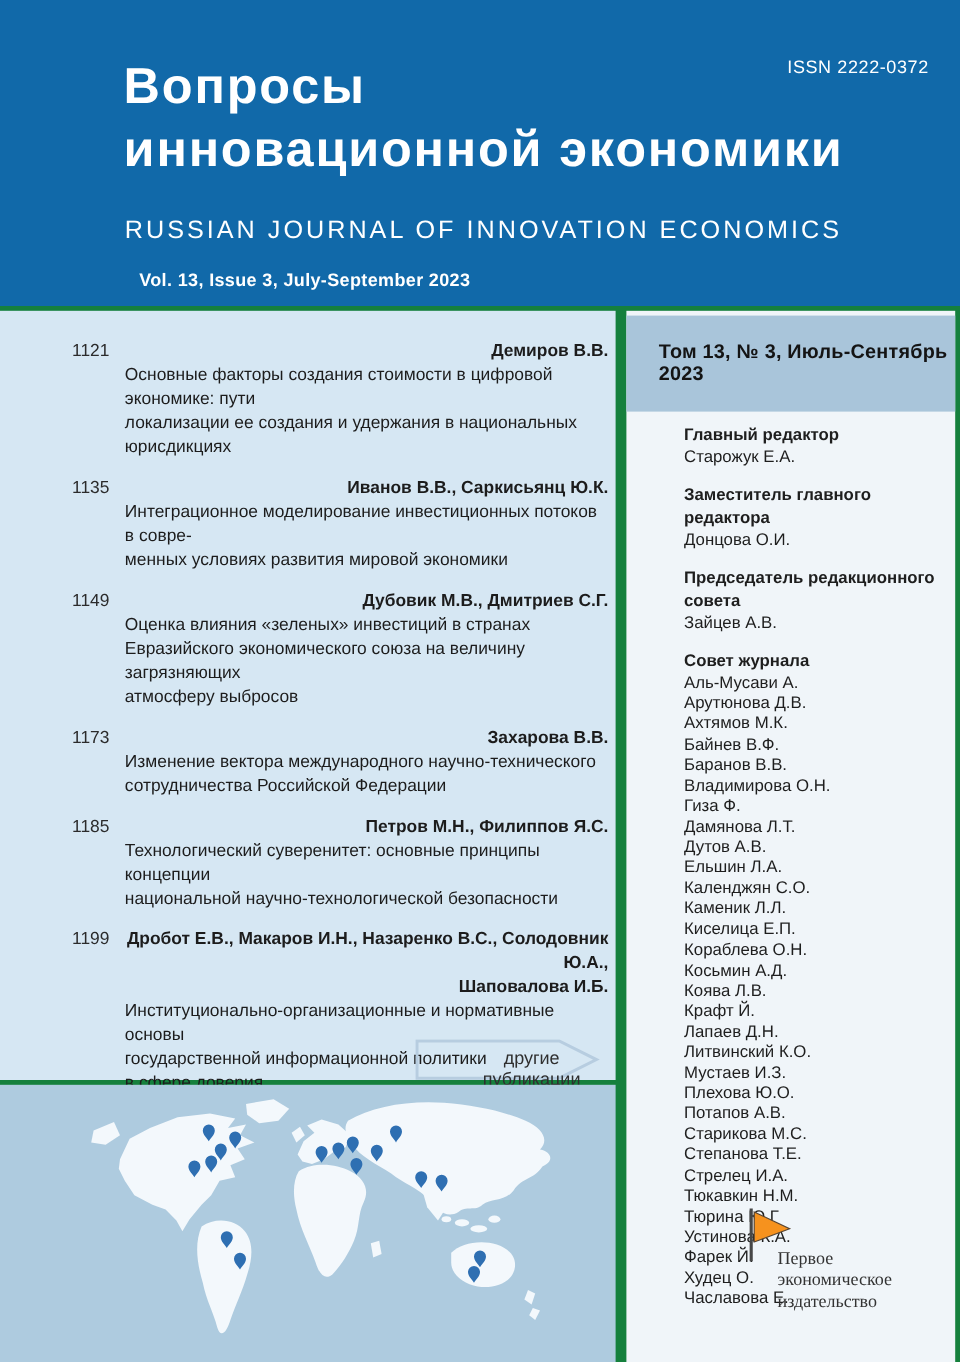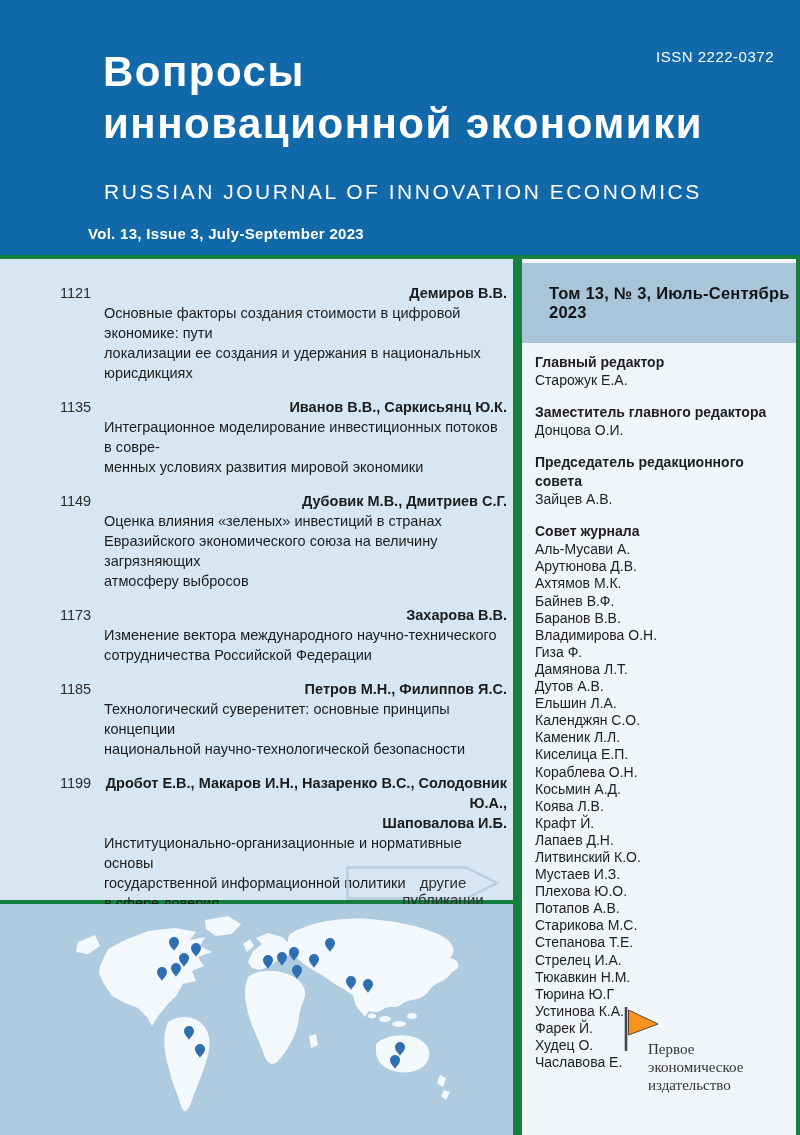--- a/index.html
+++ b/index.html
@@ -7,21 +7,21 @@
        font-family:"Liberation Sans","DejaVu Sans",sans-serif;}
   .page{position:absolute;inset:0;background:#15803d;}
 
   
   .hdr{position:absolute;left:0;top:0;width:800px;height:255px;
        background:var(--header_blue,#1169a9);color:#fff;}
   .issn{position:absolute;top:48px;right:26px;font-size:15px;letter-spacing:.5px;}
   .jtitle{position:absolute;left:103px;top:46px;font-size:42px;font-weight:bold;
           line-height:52px;letter-spacing:1.5px;white-space:pre-line;}
   .jsub{position:absolute;left:104px;top:180px;font-size:21px;letter-spacing:2.5px;}
-  .jvol{position:absolute;left:88px;top:225px;font-size:15px;font-weight:bold;letter-spacing:.3px;}
+  .jvol{position:absolute;left:116px;top:225px;font-size:15px;font-weight:bold;letter-spacing:.3px;}
 
   
   .toc{position:absolute;left:0;top:259px;width:513px;height:641px;
        background:var(--toc_bg,#d6e7f3);}
   .articles{padding-top:24px;}
   .article{display:flex;margin-bottom:14px;font-size:14.5px;line-height:20px;color:#1c1c1c;cursor:pointer;}
   .article .pg{width:44px;margin-left:60px;flex-shrink:0;color:#2b2b2b;}
   .article .txt{flex:1;padding-right:6px;}
   .article .authors{display:block;font-weight:bold;white-space:pre-line;text-align:right;}
   .article .title{display:block;white-space:pre-line;}
@@ -36,21 +36,21 @@
        background:var(--map_bg,#aecbdf);}
 
   
   .sidebar{position:absolute;left:522px;top:259px;width:274px;height:876px;
            background:var(--sidebar_bg,#f0f5f9);color:#1e1e1e;}
   .issue-band{position:absolute;left:0;top:4px;width:274px;height:80px;
               background:var(--band_bg,#a9c5da);display:flex;align-items:center;
               padding-left:27px;box-sizing:border-box;
               font-size:16.5px;font-weight:bold;color:#141414;letter-spacing:.2px;}
   .sections{position:absolute;left:13px;top:94px;right:6px;font-size:14px;}
-  .section{margin-bottom:14px;}
+  .section{margin-bottom:14px;margin-left:35px;}
   .section .role{font-weight:bold;line-height:19px;white-space:pre-line;}
   .section .names{line-height:17.1px;white-space:pre-line;}
 
   .publisher{position:absolute;left:96px;top:745px;width:172px;height:120px;}
   .publisher svg{position:absolute;left:0;top:0;}
   .pub-name{position:absolute;left:30px;top:36px;
             font-family:"Liberation Serif","DejaVu Serif",serif;
             font-size:15px;line-height:18px;color:#333;white-space:pre-line;}
 </style>
 </head>

